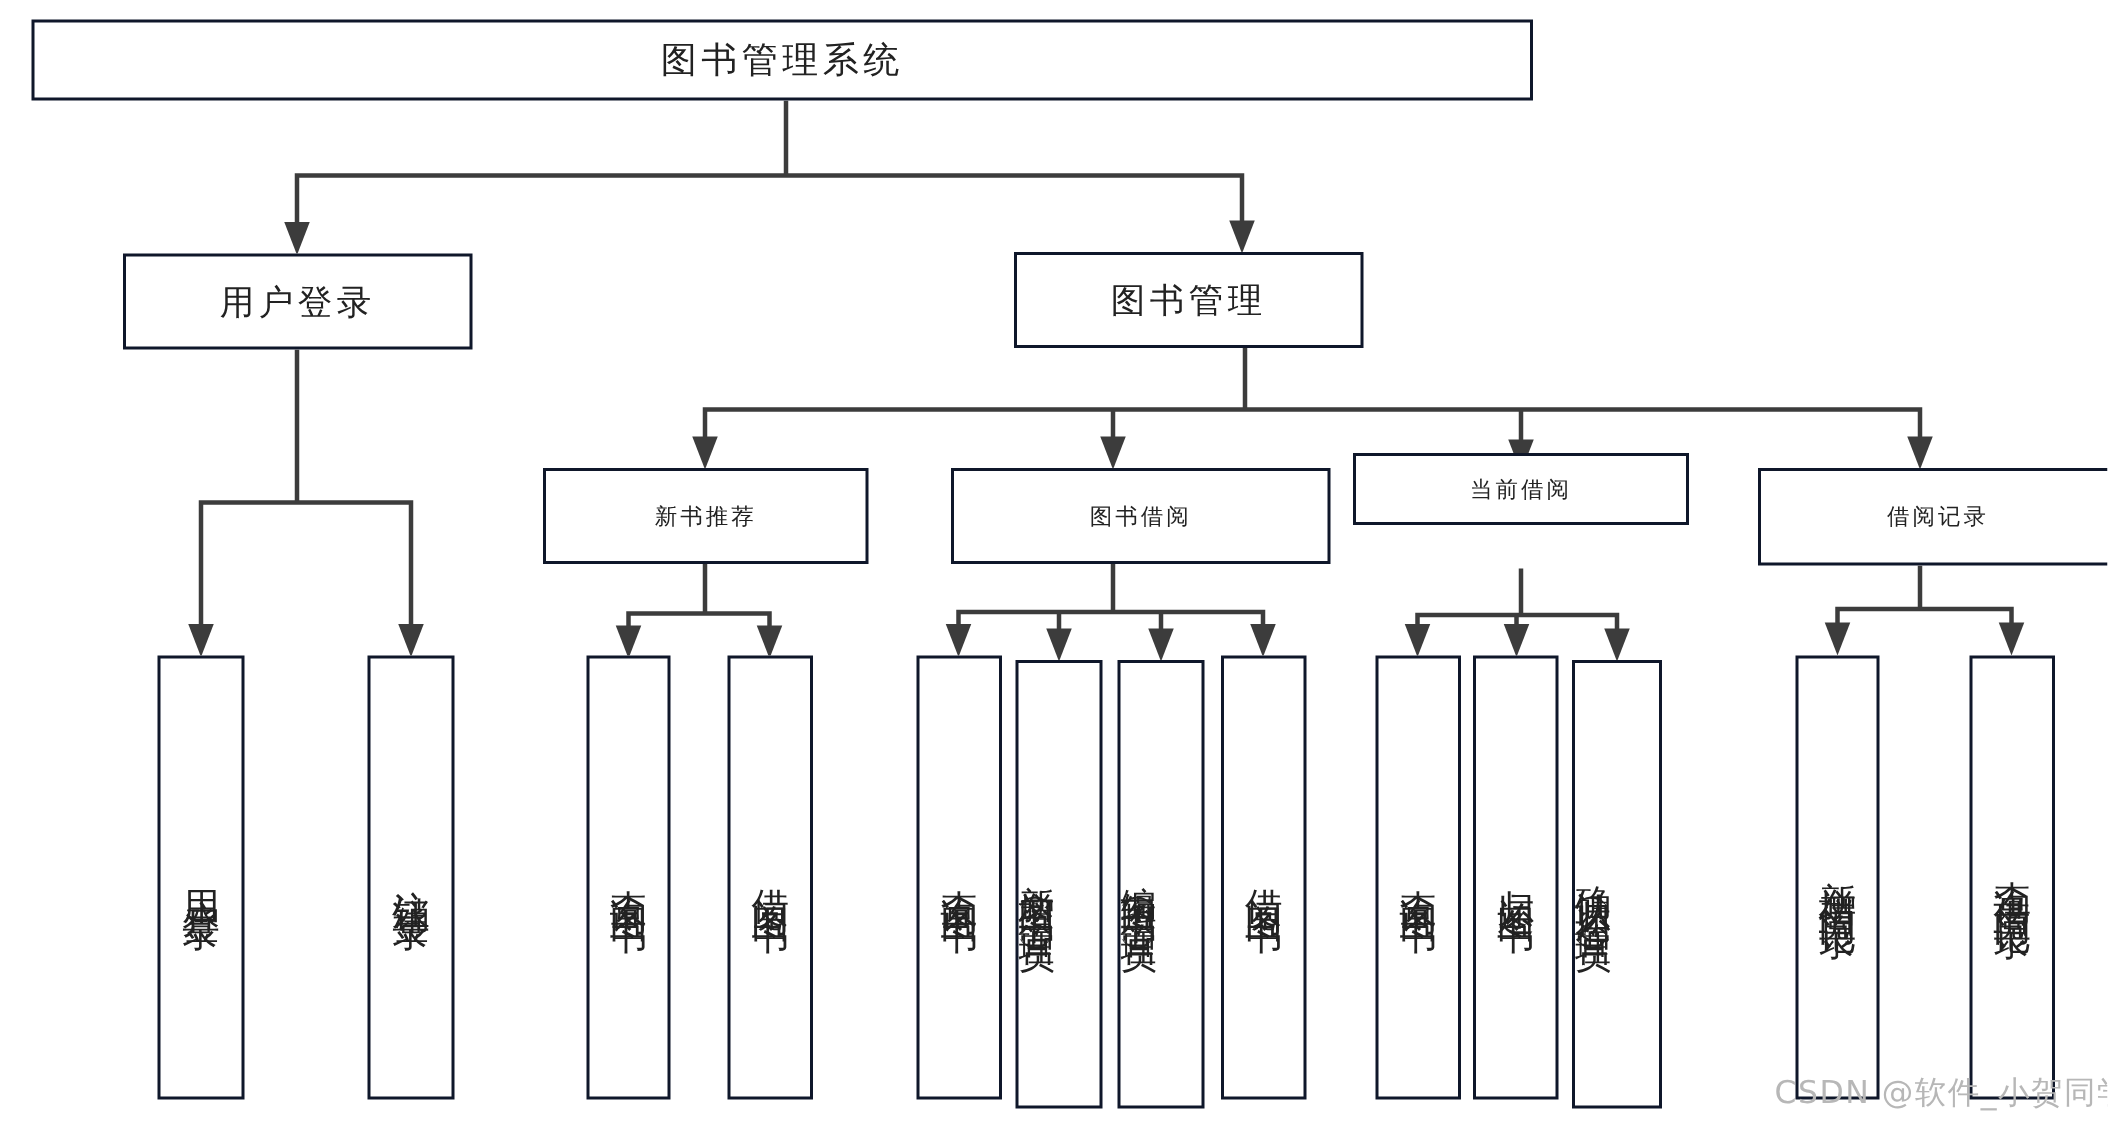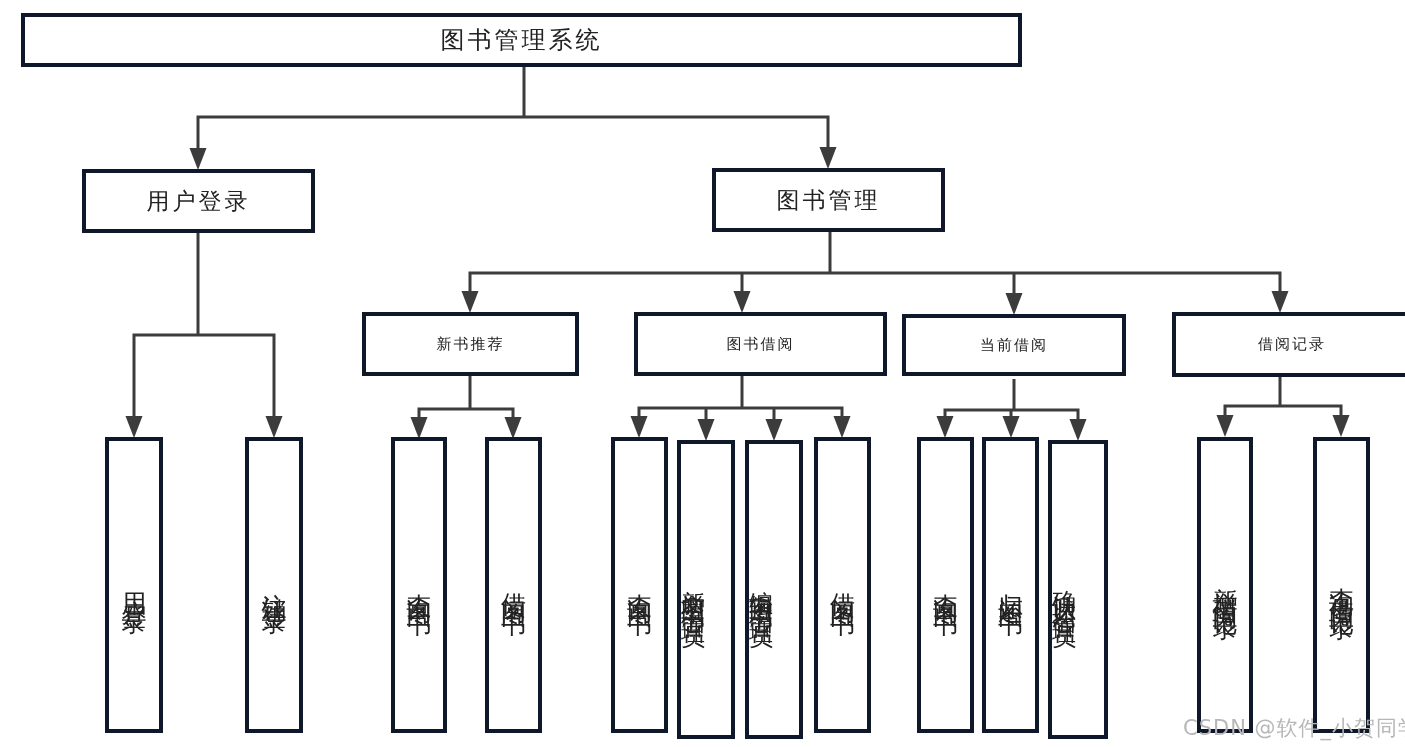--- a/index.html
+++ b/index.html
@@ -9,21 +9,21 @@
     height:747px;
     background:#ffffff;
     font-family:"DejaVu Sans","Liberation Sans",sans-serif;
     overflow:hidden;
   }
   .wires{position:absolute;left:0;top:0;width:1405px;height:747px;}
   .node{
     position:absolute;
     box-sizing:border-box;
     background:#ffffff;
-    border:4px solid #0f172a;
+    border:2px solid #0f172a;
     display:flex;
     align-items:center;
     justify-content:center;
     color:#222222;
     z-index:2;
   }
   .node.root  .lbl{font-size:24px;letter-spacing:3px;}
   .node.lvl1  .lbl{font-size:23px;letter-spacing:3px;}
   .node.lvl2  .lbl{font-size:15px;letter-spacing:2px;}
   .lbl{white-space:nowrap;}
@@ -92,31 +92,31 @@
     </g>
   </svg>
 
   <div class="node root" style="left:21px;top:13px;width:1001px;height:54px">
     <span class="lbl">图书管理系统</span>
   </div>
 
   <div class="node lvl1" style="left:82px;top:169px;width:233px;height:64px">
     <span class="lbl">用户登录</span>
   </div>
-  <div class="node lvl1" style="left:712px;top:168px;width:233px;height:64px">
+  <div class="node lvl1" style="left:676px;top:168px;width:233px;height:64px">
     <span class="lbl">图书管理</span>
   </div>
 
   <div class="node lvl2" style="left:362px;top:312px;width:217px;height:64px">
     <span class="lbl">新书推荐</span>
   </div>
   <div class="node lvl2" style="left:634px;top:312px;width:253px;height:64px">
     <span class="lbl">图书借阅</span>
   </div>
-  <div class="node lvl2" style="left:902px;top:314px;width:224px;height:62px">
+  <div class="node lvl2" style="left:902px;top:302px;width:224px;height:48px">
     <span class="lbl">当前借阅</span>
   </div>
   <div class="node lvl2" style="left:1172px;top:312px;width:240px;height:65px">
     <span class="lbl">借阅记录</span>
   </div>
 
   <div class="node leaf" style="left:105px;top:437px;width:58px;height:296px">
     <span class="lbl">用户登录</span>
   </div>
   <div class="node leaf" style="left:245px;top:437px;width:58px;height:296px">

